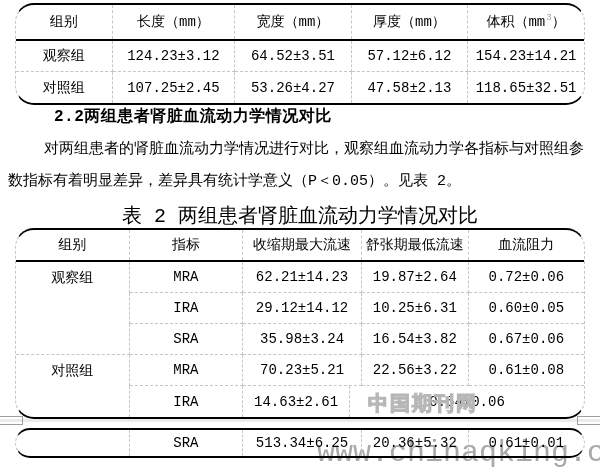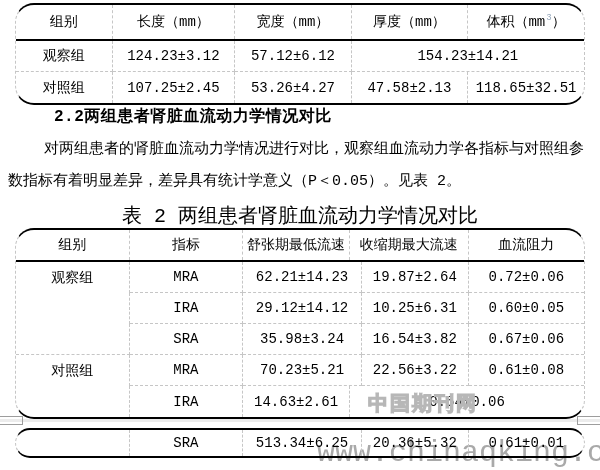--- a/index.html
+++ b/index.html
@@ -87,42 +87,43 @@
     <div class="c w3 vline">厚度（mm）</div>
     <div class="c w4">
         <span>体积（mm</span>
         <sup class="blue3">3</sup>
         <span>）</span>
       </div>
   </div>
   <div class="tr drow">
     <div class="c w0 vline db">观察组</div>
     <div class="c w1 vline db">124.23±3.12</div>
+    <div class="c w2 vline db">64.52±3.51</div>
     <div class="c w3 vline db">57.12±6.12</div>
     <div class="c w4 db">154.23±14.21</div>
   </div>
   <div class="tr drow">
     <div class="c w0 vline">对照组</div>
     <div class="c w1 vline">107.25±2.45</div>
     <div class="c w2 vline">53.26±4.27</div>
     <div class="c w3 vline">47.58±2.13</div>
     <div class="c w4">118.65±32.51</div>
   </div>
 </div>
 
 <div class="heading">2.2两组患者肾脏血流动力学情况对比</div>
 <div class="para">对两组患者的肾脏血流动力学情况进行对比，观察组血流动力学各指标与对照组参数指标有着明显差异，差异具有统计学意义（P＜0.05）。见表 2。</div>
 <div class="caption">表 2 两组患者肾脏血流动力学情况对比</div>
 
 <div class="tbl t2">
   <div class="tr hrow">
     <div class="c w0 vline">组别</div>
     <div class="c w1 vline">指标</div>
+    <div class="c w2 vline">收缩期最大流速</div>
     <div class="c w3 vline">舒张期最低流速</div>
-    <div class="c w2 vline">收缩期最大流速</div>
     <div class="c w4">血流阻力</div>
   </div>
 
   <div class="tr drow">
     <div class="c w0 vline">观察组</div>
     <div class="c w1 vline db">MRA</div>
     <div class="c w2 vline db">62.21±14.23</div>
     <div class="c w3 vline db">19.87±2.64</div>
     <div class="c w4 db">0.72±0.06</div>
   </div>

